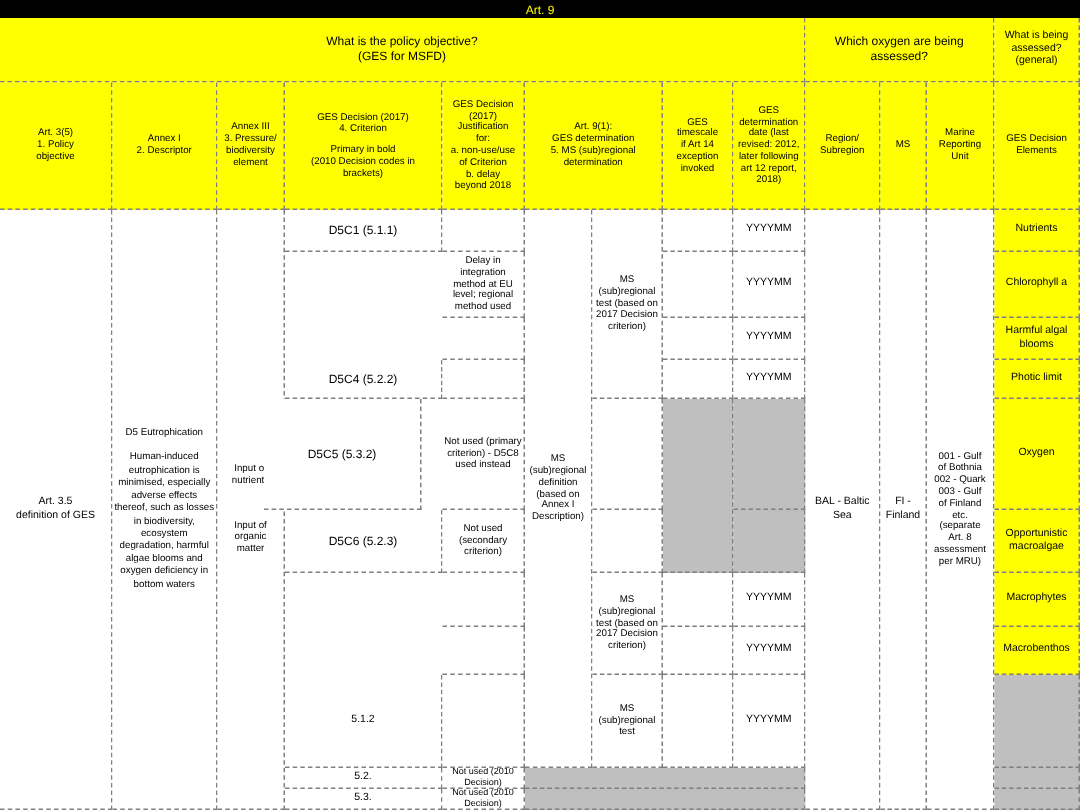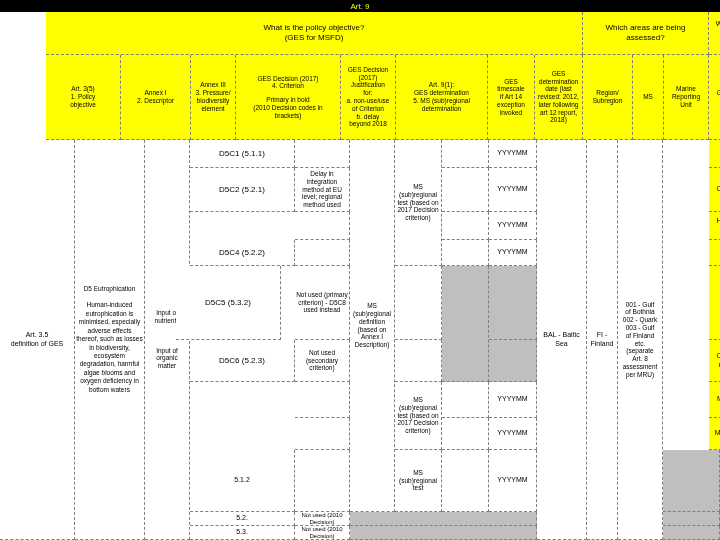--- a/index.html
+++ b/index.html
@@ -5,39 +5,39 @@
   html,body{margin:0;padding:0;background:#fff;}
   #slide{position:relative;width:720px;height:540px;background:#fff;overflow:hidden;
          font-family:"Liberation Sans",sans-serif;color:#000;}
   .bar{position:absolute;box-sizing:border-box;background:#000;color:#FFFF00;
        display:flex;align-items:center;justify-content:center;font-size:8px;}
   .cell{position:absolute;box-sizing:border-box;background:#fff;
         border-right:1px dashed #7f7f7f;border-bottom:1px dashed #7f7f7f;
         display:flex;flex-direction:column;align-items:center;justify-content:center;
         text-align:center;overflow:hidden;font-size:6.5px;line-height:1.2;
         white-space:pre-line;overflow-wrap:break-word;padding:1px;}
-  .hdr{background:#FFFF00;margin-left:46px;}
+  .hdr{background:#FFFF00;}
   .grey{background:#BFBFBF;}
   .c8{font-size:8px;}
   .c7{font-size:7px;}
   .c6{font-size:6px;line-height:1.1;}
   .bold{font-weight:400;}
   .lh13{line-height:1.3;}
   .sp{display:block;white-space:pre-line;overflow-wrap:break-word;}
 </style>
 </head>
 <body>
 
 <div id="slide">
 
   <div class="bar" style="left:0;top:0;width:720px;height:12px">Art. 9</div>
 
   <div class="cell hdr c8" style="left:0;top:12px;width:537px;height:43px">What is the policy objective?
 (GES for MSFD)</div>
-  <div class="cell hdr c8" style="left:537px;top:12px;width:126px;height:43px">Which areas are being
+  <div class="cell hdr c8" style="left:537px;top:12px;width:126px;height:43px">Which oxygen are being
 assessed?</div>
   <div class="cell hdr c7" style="left:663px;top:12px;width:57px;height:43px">What is being
 assessed?
 (general)</div>
 
   <div class="cell hdr" style="left:0;top:55px;width:75px;height:85px">Art. 3(5)
 1. Policy
 objective</div>
   <div class="cell hdr" style="left:75px;top:55px;width:70px;height:85px">Annex I
 2. Descriptor</div>
@@ -93,21 +93,20 @@
   </div>
   <div class="cell" style="left:145px;top:140px;width:45px;height:400px">
     <span class="sp">Input of
 nutrients</span>
     <span class="sp" style="margin-top:22px">Input of
 organic
 matter</span>
   </div>
 
   <div class="cell c8 bold" style="left:190px;top:140px;width:105px;height:28px">D5C1 (5.1.1)</div>
-  <div class="cell c8 bold" style="left:190px;top:168px;width:105px;height:44px">D5C2 (5.2.1)</div>
   <div class="cell c8 bold" style="left:190px;top:240px;width:105px;height:26px">D5C4 (5.2.2)</div>
   <div class="cell c8 bold" style="left:176px;top:266px;width:105px;height:74px">D5C5 (5.3.2)</div>
   <div class="cell c8 bold" style="left:190px;top:340px;width:105px;height:42px">D5C6 (5.2.3)</div>
   <div class="cell c7" style="left:190px;top:450px;width:105px;height:62px">5.1.2</div>
   <div class="cell c7" style="left:190px;top:512px;width:105px;height:14px">5.2.</div>
   <div class="cell c7" style="left:190px;top:526px;width:105px;height:14px">5.3.</div>
 
   <div class="cell" style="left:295px;top:140px;width:55px;height:28px"></div>
   <div class="cell" style="left:295px;top:168px;width:55px;height:44px">Delay in integration method at EU level; regional method used</div>
   <div class="cell" style="left:295px;top:212px;width:55px;height:28px"></div>

